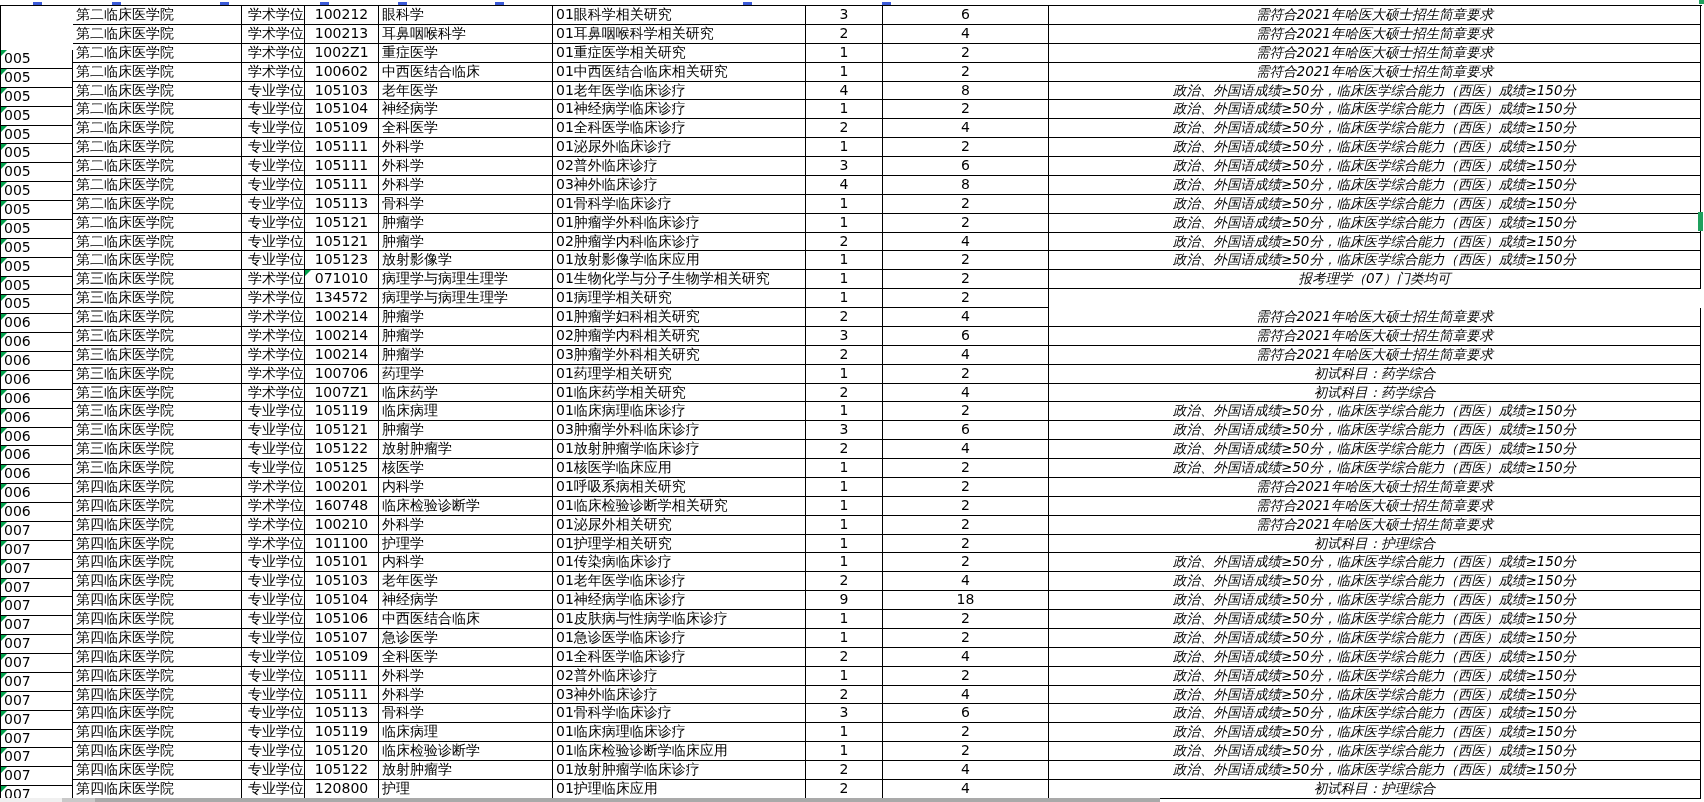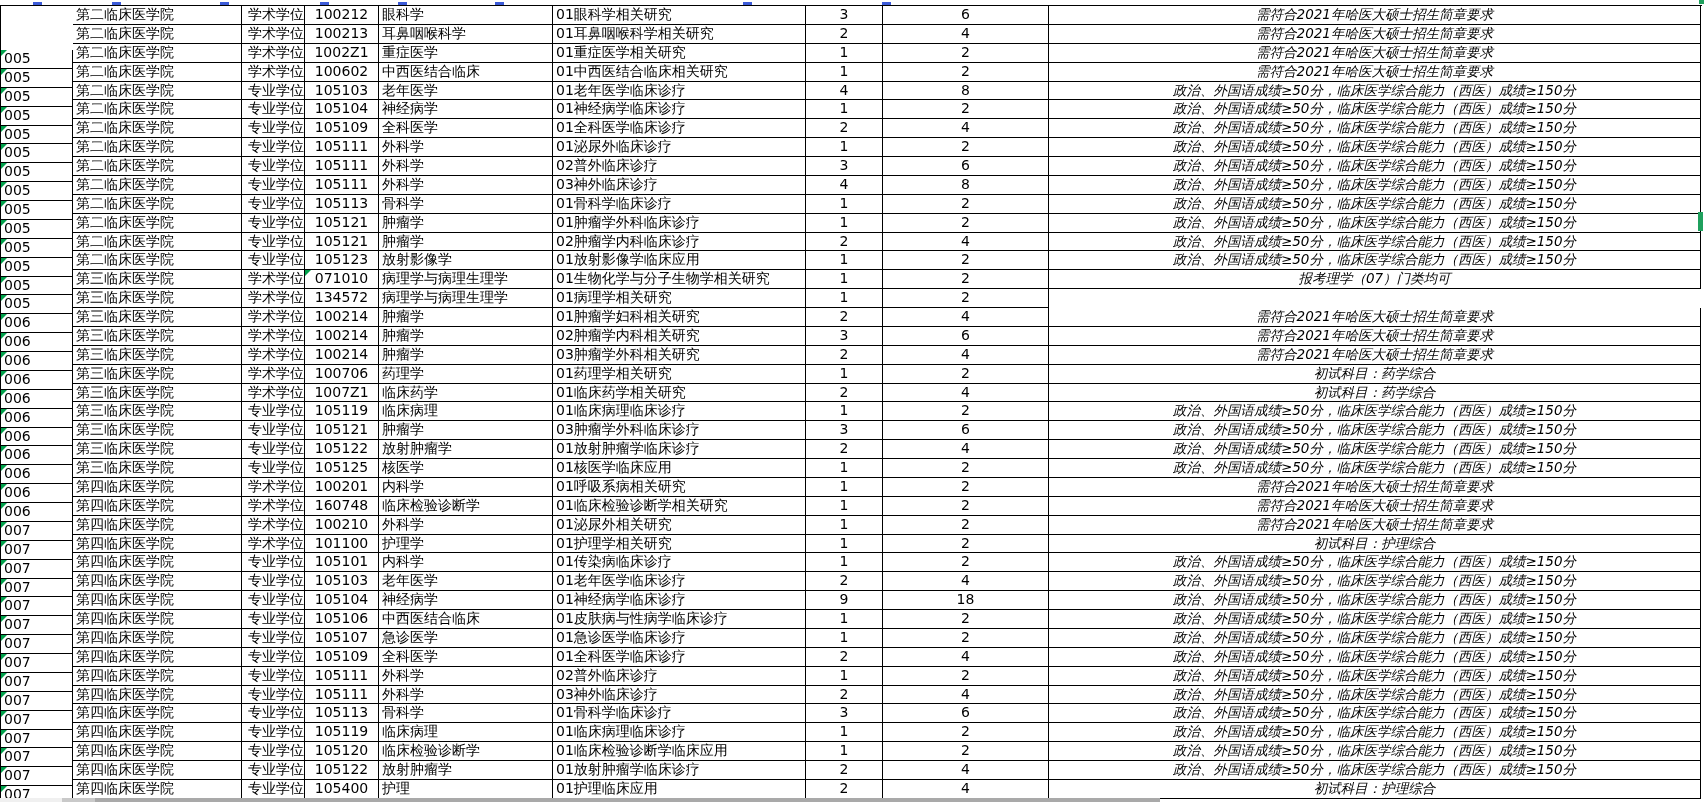--- a/index.html
+++ b/index.html
@@ -499,21 +499,21 @@
         <div class="cell c5 left">放射肿瘤学</div>
         <div class="cell c6 left">01放射肿瘤学临床诊疗</div>
         <div class="cell c7">2</div>
         <div class="cell c8">4</div>
         <div class="cell c9">政治、外国语成绩≥50分，临床医学综合能力（西医）成绩≥150分</div>
       </div>
       <div class="row">
         <div class="cell c1 left flag">007</div>
         <div class="cell c2 left">第四临床医学院</div>
         <div class="cell c3">专业学位</div>
-        <div class="cell c4">105400</div>
+        <div class="cell c4">120800</div>
         <div class="cell c5 left">护理</div>
         <div class="cell c6 left">01护理临床应用</div>
         <div class="cell c7">2</div>
         <div class="cell c8">4</div>
         <div class="cell c9">初试科目：护理综合</div>
       </div>
     </div>
 
   <div id="sel-corner" style="left:1699px;top:0;width:5px;height:4px"></div>
   <div id="sel-fragment" style="left:1698px;top:212px;height:19px"></div>

